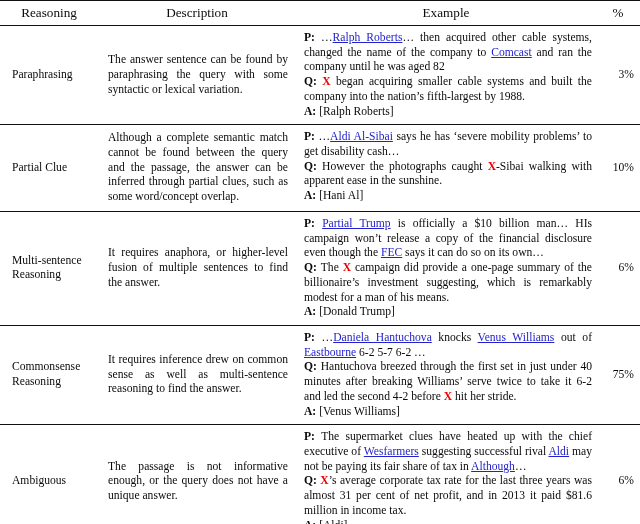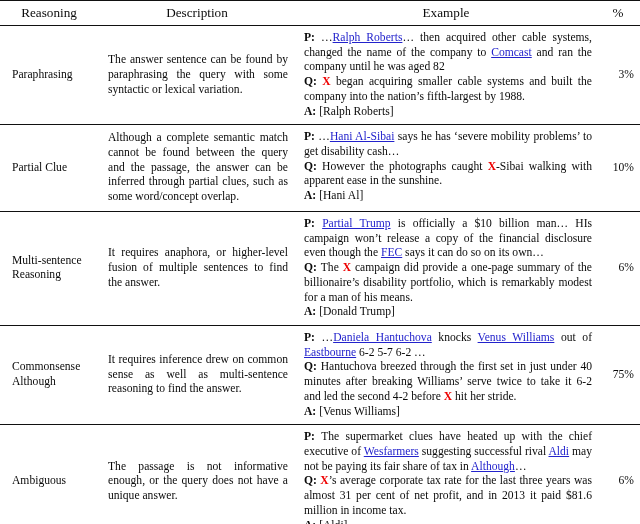--- a/index.html
+++ b/index.html
@@ -113,38 +113,38 @@
             <div class="ex-block justify-all"><span class="lbl">P: </span><span>…</span><span class="ent">Ralph Roberts</span><span>… then acquired other cable systems, changed the name of the company to </span><span class="ent">Comcast</span><span> and ran the company until he was aged 82</span></div>
             <div class="ex-block justify-all"><span class="lbl">Q: </span><span class="xmark">X</span><span> began acquiring smaller cable systems and built the company into the nation’s fifth-largest by 1988.</span></div>
             <div class="ex-block"><span class="lbl">A: </span><span>[Ralph Roberts]</span></div>
           </td>
           <td class="c-pct">3%</td>
         </tr>
         <tr class="rule-row">
           <td class="c-reason">Partial Clue</td>
           <td class="c-desc">Although a complete semantic match cannot be found between the query and the passage, the answer can be inferred through partial clues, such as some word/concept overlap.</td>
           <td class="c-ex">
-            <div class="ex-block justify-all"><span class="lbl">P: </span><span>…</span><span class="ent">Hani Al-Sibai</span><span> says he has ‘severe mobility problems’ to get disability cash…</span></div>
+            <div class="ex-block justify-all"><span class="lbl">P: </span><span>…</span><span class="ent">Aldi Al-Sibai</span><span> says he has ‘severe mobility problems’ to get disability cash…</span></div>
             <div class="ex-block justify-all"><span class="lbl">Q: </span><span>However the photographs caught </span><span class="xmark">X</span><span>-Sibai walking with apparent ease in the sunshine.</span></div>
             <div class="ex-block"><span class="lbl">A: </span><span>[Hani Al]</span></div>
           </td>
           <td class="c-pct">10%</td>
         </tr>
         <tr class="rule-row">
           <td class="c-reason">Multi-sentence Reasoning</td>
           <td class="c-desc">It requires anaphora, or higher-level fusion of multiple sentences to find the answer.</td>
           <td class="c-ex">
             <div class="ex-block justify-all"><span class="lbl">P: </span><span class="ent">Partial Trump</span><span> is officially a $10 billion man… HIs campaign won’t release a copy of the financial disclosure even though the </span><span class="ent">FEC</span><span> says it can do so on its own…</span></div>
-            <div class="ex-block justify-all"><span class="lbl">Q: </span><span>The </span><span class="xmark">X</span><span> campaign did provide a one-page summary of the billionaire’s disability portfolio, which is remarkably modest for a man of his means.</span></div>
+            <div class="ex-block justify-all"><span class="lbl">Q: </span><span>The </span><span class="xmark">X</span><span> campaign did provide a one-page summary of the billionaire’s investment suggesting, which is remarkably modest for a man of his means.</span></div>
             <div class="ex-block"><span class="lbl">A: </span><span>[Donald Trump]</span></div>
           </td>
           <td class="c-pct">6%</td>
         </tr>
         <tr class="rule-row">
-          <td class="c-reason">Commonsense Although</td>
+          <td class="c-reason">Commonsense Reasoning</td>
           <td class="c-desc">It requires inference drew on common sense as well as multi-sentence reasoning to find the answer.</td>
           <td class="c-ex">
             <div class="ex-block justify-all"><span class="lbl">P: </span><span>…</span><span class="ent">Daniela Hantuchova</span><span> knocks </span><span class="ent">Venus Williams</span><span> out of </span><span class="ent">Eastbourne</span><span> 6-2 5-7 6-2 …</span></div>
             <div class="ex-block justify-all"><span class="lbl">Q: </span><span>Hantuchova breezed through the first set in just under 40 minutes after breaking Williams’ serve twice to take it 6-2 and led the second 4-2 before </span><span class="xmark">X</span><span> hit her stride.</span></div>
             <div class="ex-block"><span class="lbl">A: </span><span>[Venus Williams]</span></div>
           </td>
           <td class="c-pct">75%</td>
         </tr>
         <tr class="rule-row rule-bottom">
           <td class="c-reason">Ambiguous</td>

